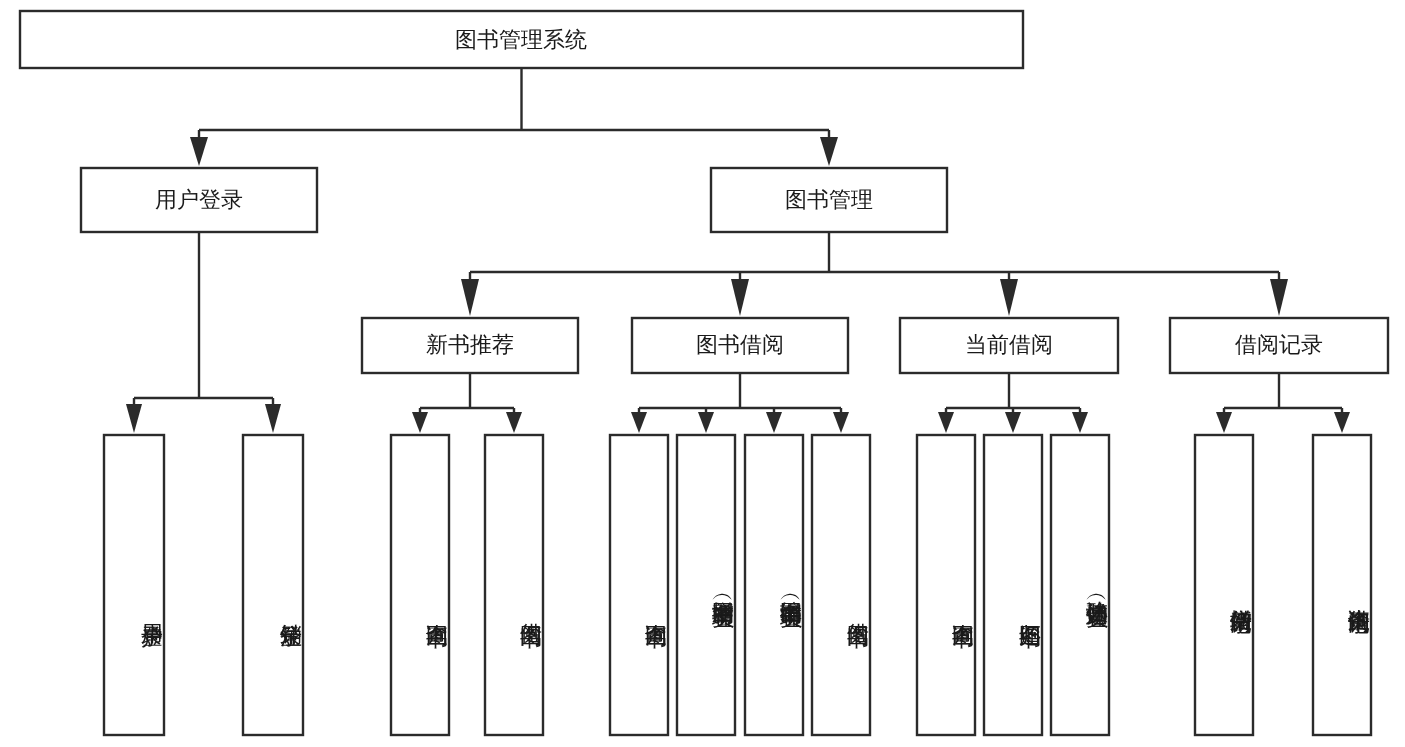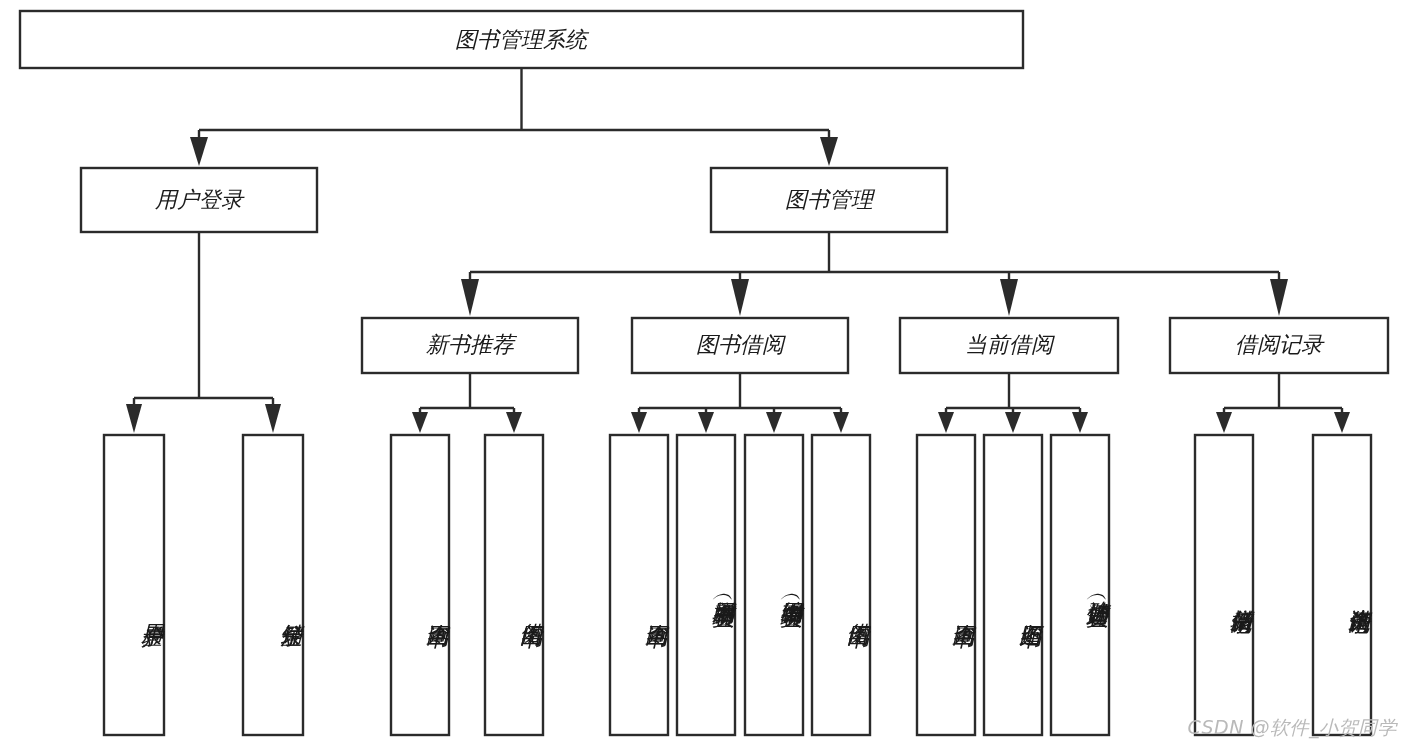--- a/index.html
+++ b/index.html
@@ -11,21 +11,20 @@
     width: 1405px;
     height: 747px;
     overflow: hidden;
     font-family: "DejaVu Sans", "Liberation Sans", sans-serif;
   }
   #diagram-root {
     position: relative;
     width: 1405px;
     height: 747px;
     background: #ffffff;
-    font-style: italic;
   }
   svg.diagram-svg {
     position: absolute;
     left: 0;
     top: 0;
     width: 1405px;
     height: 747px;
   }
   .node-box {
     fill: #ffffff;
@@ -215,15 +214,14 @@
   <div class="node-label-v" style="left:610px; top:483px; width:58px; height:250px;">查询图书</div>
   <div class="node-label-v" style="left:677px; top:441px; width:58px; height:292px;">新增图书（管理员）</div>
   <div class="node-label-v" style="left:745px; top:441px; width:58px; height:292px;">编辑图书（管理员）</div>
   <div class="node-label-v" style="left:812px; top:483px; width:58px; height:250px;">借阅图书</div>
   <div class="node-label-v" style="left:917px; top:483px; width:58px; height:250px;">查询图书</div>
   <div class="node-label-v" style="left:984px; top:483px; width:58px; height:250px;">归还图书</div>
   <div class="node-label-v" style="left:1051px; top:441px; width:58px; height:292px;">确认归还（管理员）</div>
   <div class="node-label-v" style="left:1195px; top:456px; width:58px; height:275px;">新增借阅记录</div>
   <div class="node-label-v" style="left:1313px; top:456px; width:58px; height:275px;">查询借阅记录</div>
 
-  <div class="watermark">CSDN @软件_小贺同学</div>
 
 </div>
 
 </body></html>

